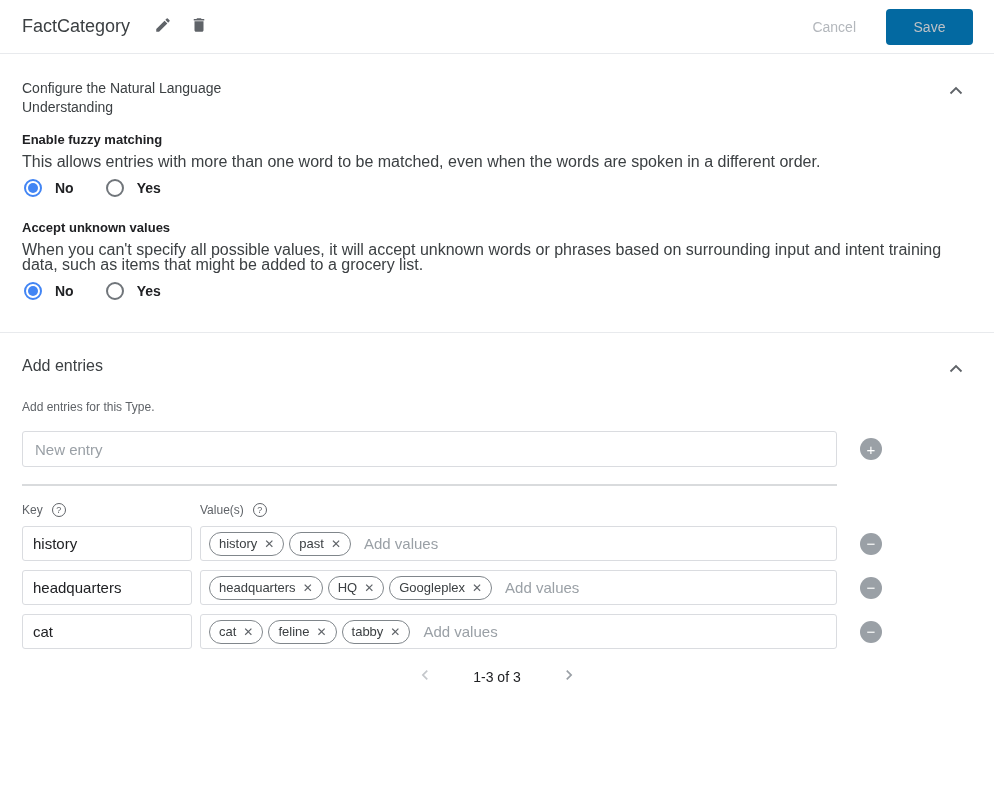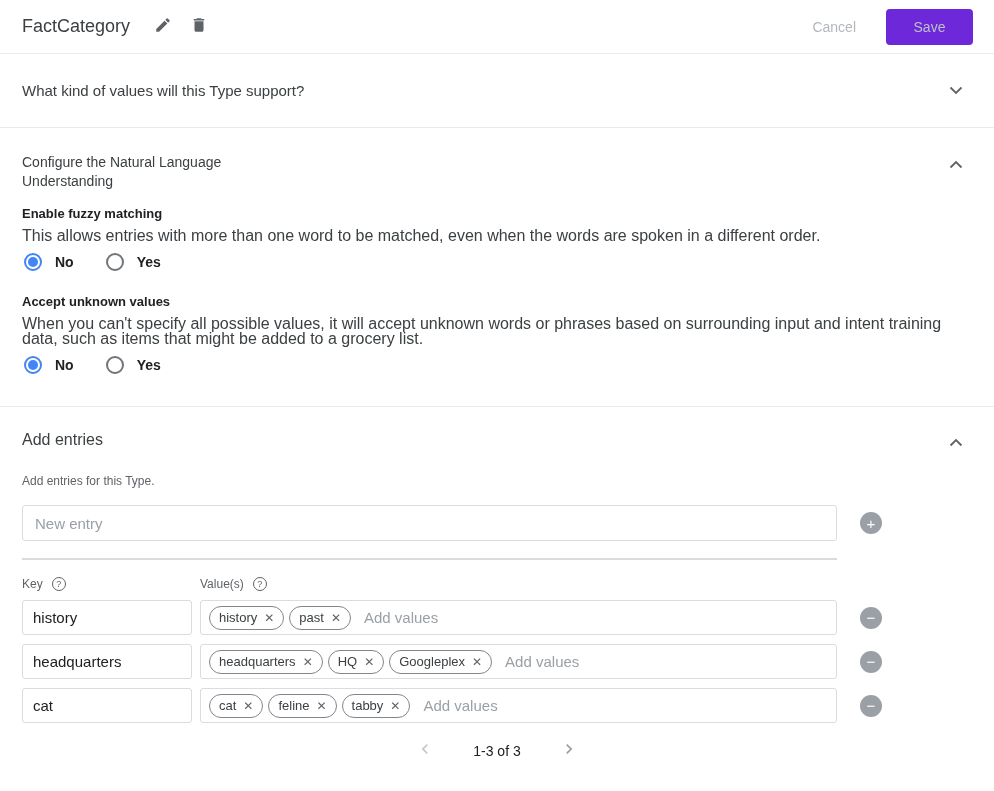--- a/index.html
+++ b/index.html
@@ -6,21 +6,21 @@
   html, body { width: 994px; background: #fff; font-family: "Liberation Sans", sans-serif; color: #3c4043; }
   .page { width: 994px; height: 791px; background: #fff; overflow: hidden; }
 
   
   .header { height: 54px; display: flex; align-items: center; padding: 0 21px 0 22px; border-bottom: 1px solid #e8eaed; }
   .page-title { font-size: 18px; color: #3c4043; margin-right: 20px; }
   .icon-btn { background: none; border: none; cursor: pointer; padding: 4px; display: flex; align-items: center; }
   .icon-btn + .icon-btn { margin-left: 10px; }
   .header-spacer { flex: 1; }
   .cancel-btn { background: none; border: none; font-size: 14px; color: #b3b7bc; font-family: inherit; margin-right: 30px; cursor: pointer; }
-  .save-btn { width: 87px; height: 36px; background: #6d28d9; border: none; border-radius: 4px; font-size: 14px; color: #bdc1c6; font-family: inherit; cursor: pointer; }
+  .save-btn { width: 87px; height: 36px; background: #0369a1; border: none; border-radius: 4px; font-size: 14px; color: #bdc1c6; font-family: inherit; cursor: pointer; }
 
   
   .section-values { height: 74px; display: flex; align-items: center; justify-content: space-between; padding: 0 27px 0 22px; border-bottom: 1px solid #e8eaed; }
   .section-title-sm { font-size: 15px; color: #3c4043; }
   .chev { display: flex; align-items: center; background: none; border: none; cursor: pointer; padding: 4px; }
 
   
   .section-nlu { padding: 25px 27px 0 22px; height: 279px; border-bottom: 1px solid #e8eaed; }
   .nlu-head { display: flex; justify-content: space-between; align-items: flex-start; }
   .nlu-title { font-size: 14px; line-height: 19px; max-width: 260px; color: #3c4043; font-weight: 400; }
@@ -78,30 +78,20 @@
         <svg width="18" height="18" viewBox="0 0 24 24">
             <path fill="#5f6368" d="M6 19c0 1.1.9 2 2 2h8c1.1 0 2-.9 2-2V7H6v12zM19 4h-3.5l-1-1h-5l-1 1H5v2h14V4z"></path>
           </svg>
       </span>
     </button>
     <div class="header-spacer"></div>
     <button class="cancel-btn">Cancel</button>
     <button class="save-btn">Save</button>
   </div>
 
-  <div class="section-values">
-    <span class="section-title-sm">What kind of values will this Type support?</span>
-    <button class="chev">
-      <span>
-        <svg width="14" height="9" viewBox="0 0 14 9">
-            <path d="M1.5 1.5 7 7l5.5-5.5" fill="none" stroke="#5f6368" stroke-width="1.8"></path>
-          </svg>
-      </span>
-    </button>
-  </div>
 
   <div class="section-nlu">
     <div class="nlu-head">
       <div class="nlu-title">Configure the Natural Language Understanding</div>
       <button class="chev">
         <span>
           <svg width="14" height="9" viewBox="0 0 14 9">
               <path d="M1.5 7.5 7 2l5.5 5.5" fill="none" stroke="#5f6368" stroke-width="1.8"></path>
             </svg>
         </span>

